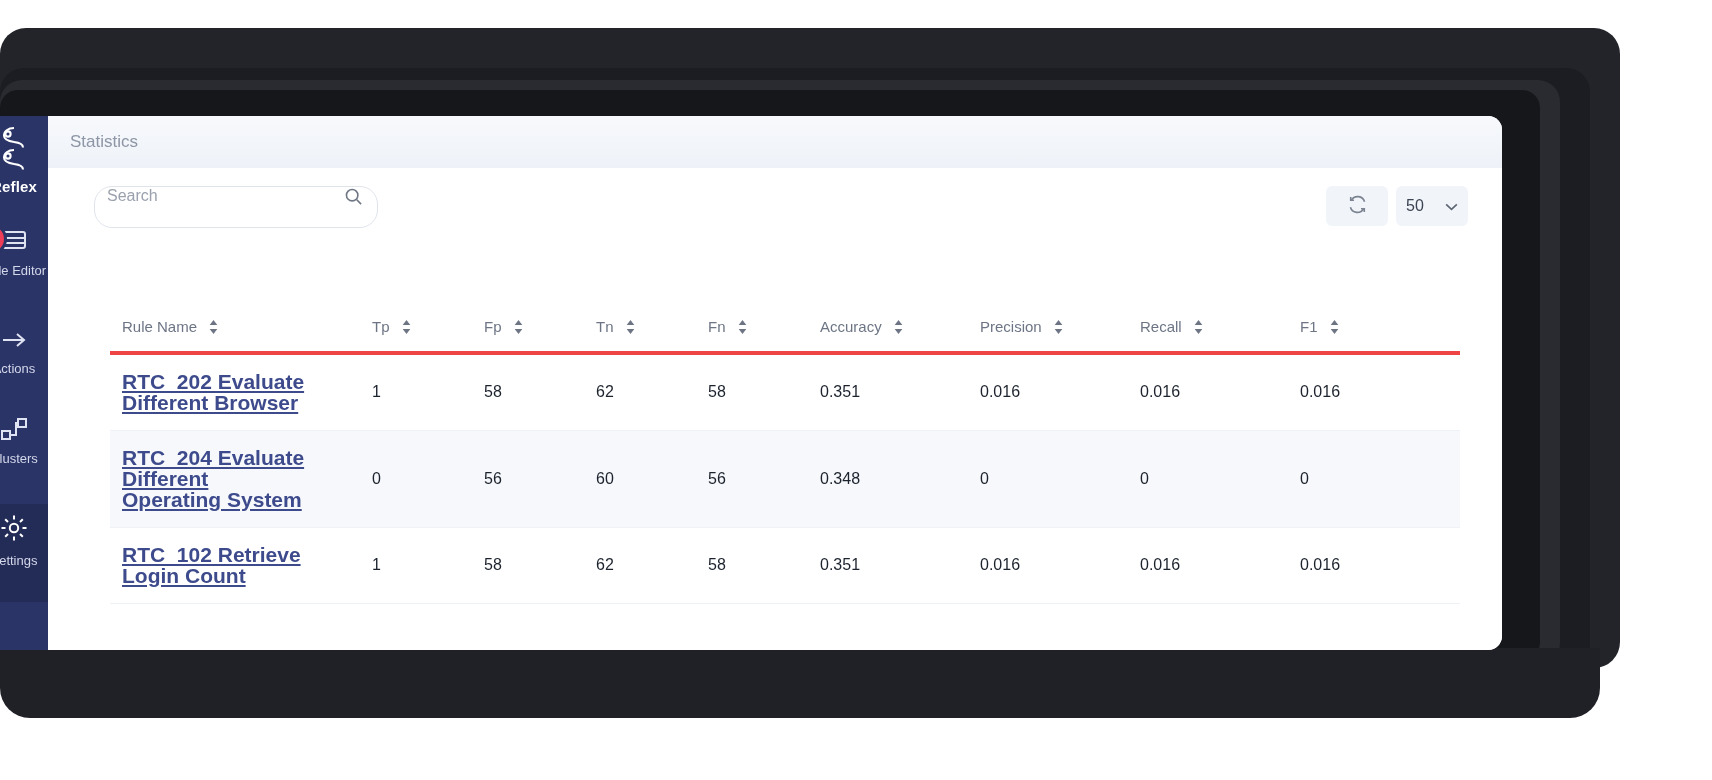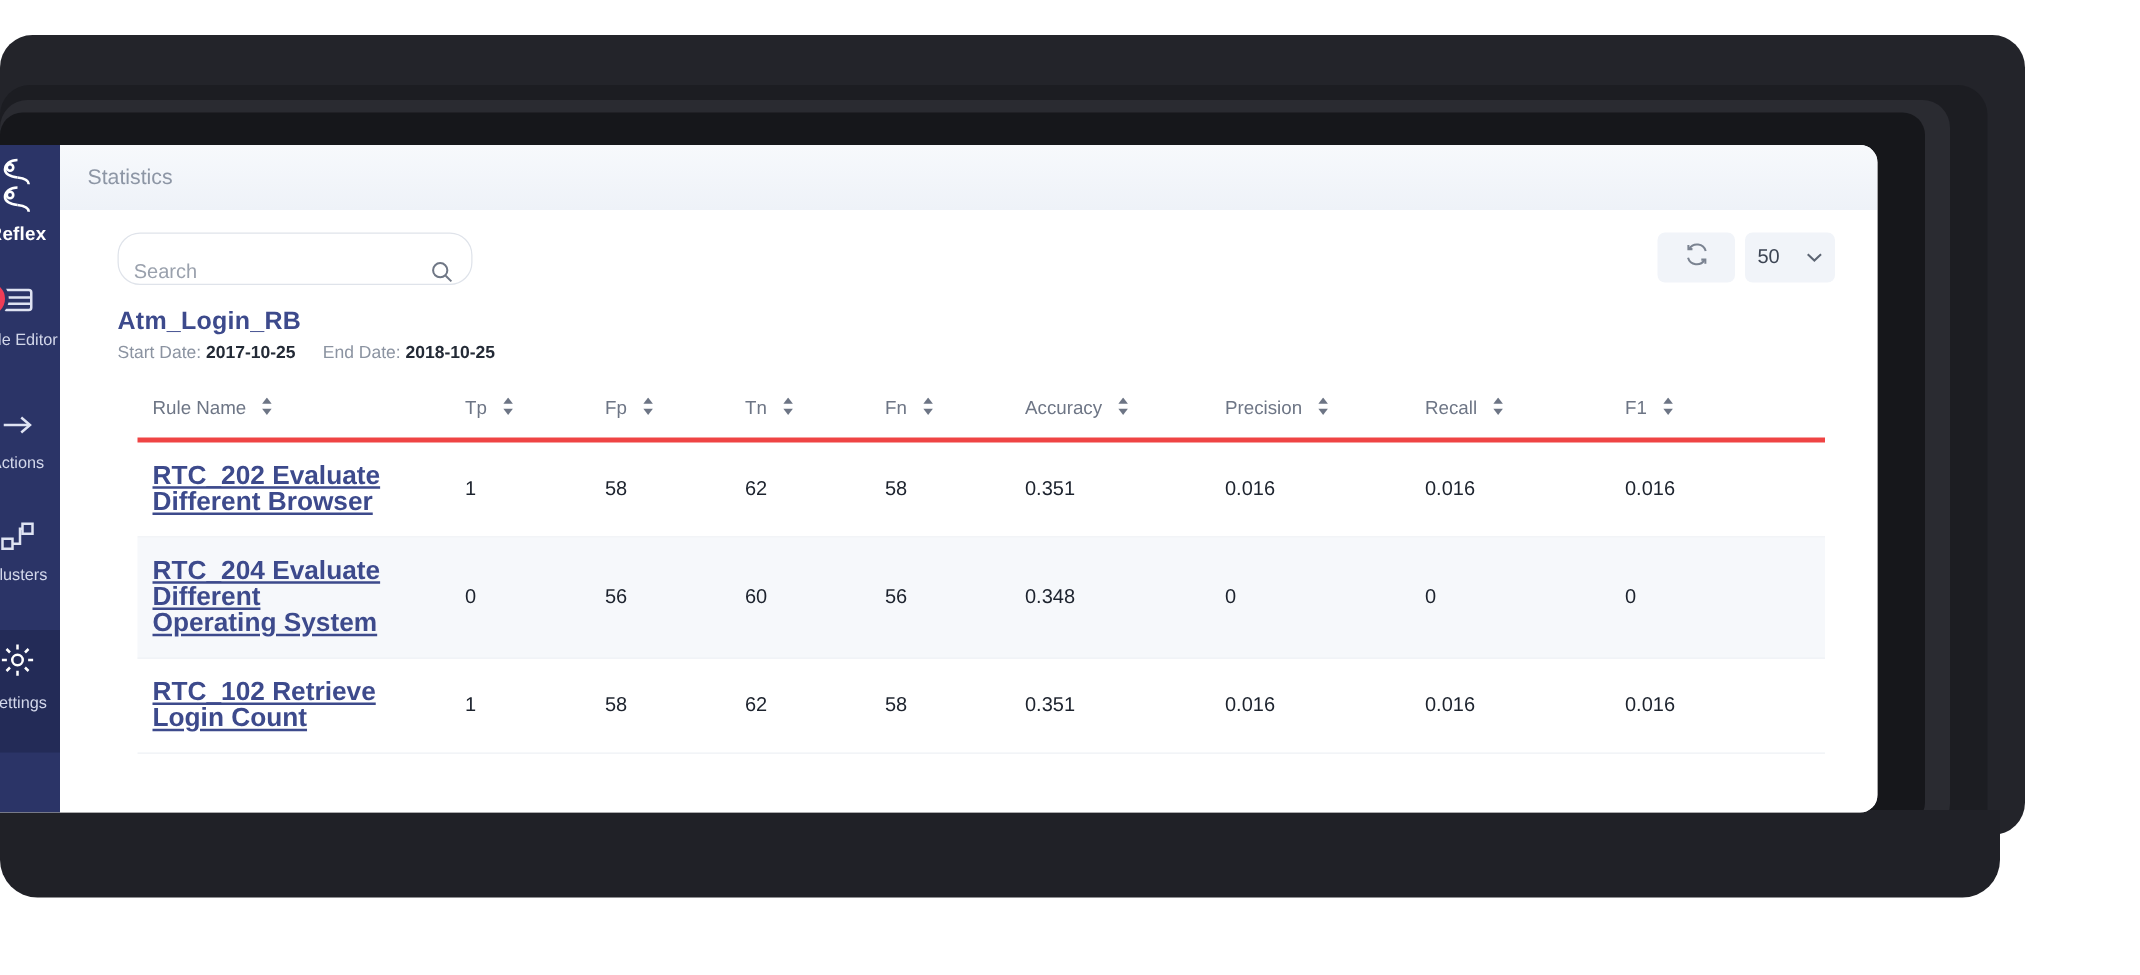--- a/index.html
+++ b/index.html
@@ -79,21 +79,21 @@
   
   #content{
     position:absolute;left:48px;top:52px;right:0;bottom:0;background:#ffffff;
   }
   #toolbar{
     position:relative;height:72px;
   }
   #search-box{
     position:absolute;left:46px;top:18px;width:282px;height:40px;
     border:1px solid #dfe3ea;border-radius:18px;background:#fff;
-    display:flex;align-items:flex-end;
+    display:flex;align-items:flex-start;
   }
   #search-input{
     border:0;outline:0;flex:1;padding:0 12px;font-size:16px;color:#2b3340;
     font-family:"Liberation Sans",sans-serif;background:transparent;
   }
   #search-input::placeholder{color:#9aa1ad;}
   #search-icon{padding-right:14px;display:flex;align-items:center;}
   #refresh-button{
     position:absolute;right:114px;top:18px;width:62px;height:40px;
     background:#f1f4f9;border-radius:6px;
@@ -240,30 +240,20 @@
         <div id="page-size-select">
           <span id="page-size-value">50</span>
           <span>
             <svg width="13" height="8" viewBox="0 0 14 9" fill="none" stroke="#5d6573" stroke-width="1.8">
               <path d="M1 1.5L7 7.2l6-5.7"></path>
             </svg>
           </span>
         </div>
       </div>
 
-      <div id="report-head">
-        <h2 id="report-title">Atm_Login_RB</h2>
-        <div id="report-dates">
-          <span>Start Date:</span>
-          <b>2017-10-25</b>
-          <span class="gap"></span>
-          <span>End Date:</span>
-          <b>2018-10-25</b>
-        </div>
-      </div>
 
       <table id="report-table">
         <thead>
           <tr>
             <th class="col-rule">
               <span>Rule Name</span>
               <span class="sorter">
                 <svg width="9" height="14" viewBox="0 0 9 14">
                     <path d="M4.5 0L8.3 5H.7z" fill="#6d7585"></path>
                     <path d="M4.5 14L.7 9h7.6z" fill="#6d7585"></path>

